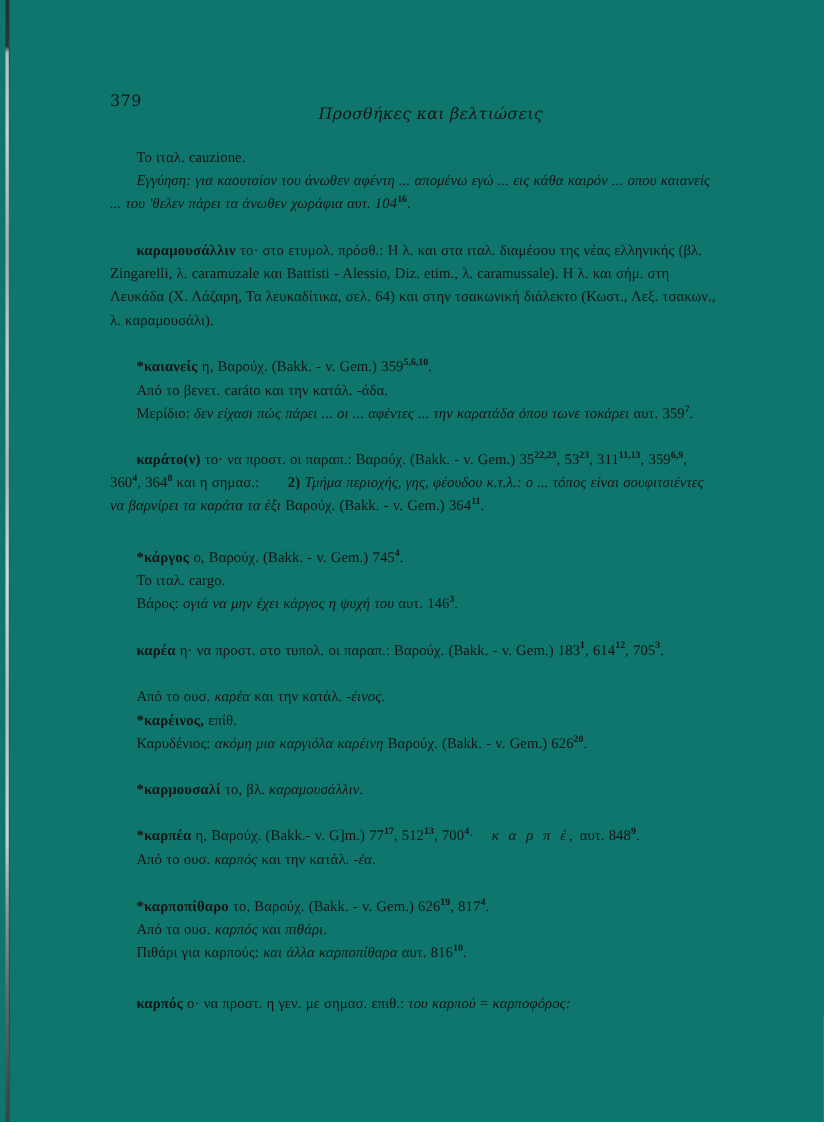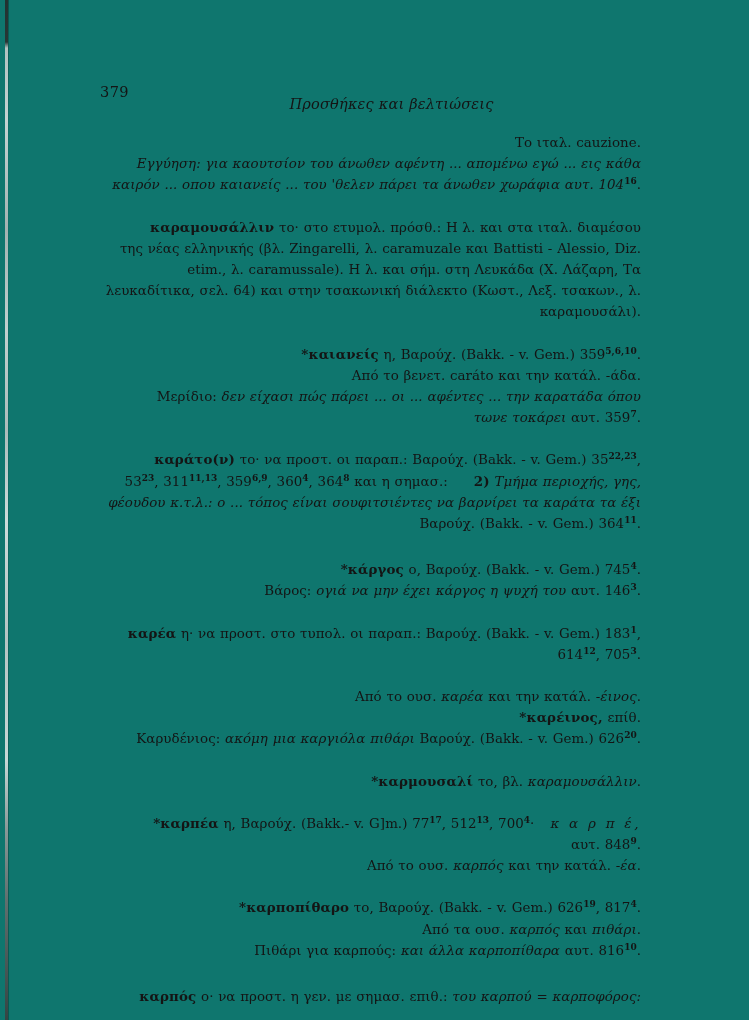--- a/index.html
+++ b/index.html
@@ -77,26 +77,27 @@
     letter-spacing: .2px;
     padding-left: 30px;
     margin-top: 12px;
   }
 
   
   .entry {
     margin-bottom: 12px;
   }
   p.ln {
-    margin: 0 12px 0 0;
+    margin: 0 0 0 0;
     font-size: 13.4px;
     line-height: 21.2px;
-    text-align: right;
+    text-align: left;
     letter-spacing: .05px;
     word-spacing: .4px;
+    font-family: Liberation Serif, serif;
   }
   p.ind { text-indent: 24px; }
   .lemma {
     font-weight: bold;
     letter-spacing: .15px;
   }
   .it { font-style: italic; }
   sup {
     font-size: 9px;
     line-height: 0;
@@ -147,35 +148,36 @@
     <div class="blockgap"></div>
 
     <div class="entry">
       <p class="ln ind"><span class="lemma">καράτο(ν)</span> <span>το· να προστ. οι παραπ.: Βαρούχ. (Bakk. - v. Gem.) 35</span><sup>22,23</sup><span>, 53</span><sup>23</sup><span>, 311</span><sup>11,13</sup><span>, 359</span><sup>6,9</sup><span>, 360</span><sup>4</sup><span>, 364</span><sup>8</sup><span> και η σημασ.:</span><span class="seriesgap"></span><span class="lemma">2)</span> <span class="it">Τμήμα περιοχής, γης, φέουδου κ.τ.λ.: ο ... τόπος είναι σουφιτσιέντες να βαρνίρει τα καράτα τα έξι</span> <span>Βαρούχ. (Bakk. - v. Gem.) 364</span><sup>11</sup><span>.</span></p>
     </div>
 
     <div class="bigblockgap"></div>
 
     <div class="entry">
       <p class="ln ind"><span class="lemma">*κάργος</span> <span>ο, Βαρούχ. (Bakk. - v. Gem.) 745</span><sup>4</sup><span>.</span></p>
+      <p class="ln ind"><span>Το ιταλ. cargo.</span></p>
       <p class="ln ind"><span>Βάρος:</span> <span class="it">ογιά να μην έχει κάργος η ψυχή του</span> <span>αυτ. 146</span><sup>3</sup><span>.</span></p>
     </div>
 
     <div class="blockgap"></div>
 
     <div class="entry">
       <p class="ln ind"><span class="lemma">καρέα</span> <span>η· να προστ. στο τυπολ. οι παραπ.: Βαρούχ. (Bakk. - v. Gem.) 183</span><sup>1</sup><span>, 614</span><sup>12</sup><span>, 705</span><sup>3</sup><span>.</span></p>
     </div>
 
     <div class="blockgap"></div>
 
     <div class="entry">
       <p class="ln ind"><span>Από το ουσ.</span> <span class="it">καρέα</span> <span>και την κατάλ.</span> <span class="it">-έινος</span><span>.</span></p>
       <p class="ln ind"><span class="lemma">*καρέινος,</span> <span>επίθ.</span></p>
-      <p class="ln ind"><span>Καρυδένιος:</span> <span class="it">ακόμη μια καργιόλα πιθάρι</span> <span>Βαρούχ. (Bakk. - v. Gem.) 626</span><sup>20</sup><span>.</span></p>
+      <p class="ln ind"><span>Καρυδένιος:</span> <span class="it">ακόμη μια καργιόλα καρέινη</span> <span>Βαρούχ. (Bakk. - v. Gem.) 626</span><sup>20</sup><span>.</span></p>
     </div>
 
     <div class="blockgap"></div>
 
     <div class="entry">
       <p class="ln ind"><span class="lemma">*καρμουσαλί</span> <span>το, βλ.</span> <span class="it">καραμουσάλλιν</span><span>.</span></p>
     </div>
 
     <div class="blockgap"></div>
 

